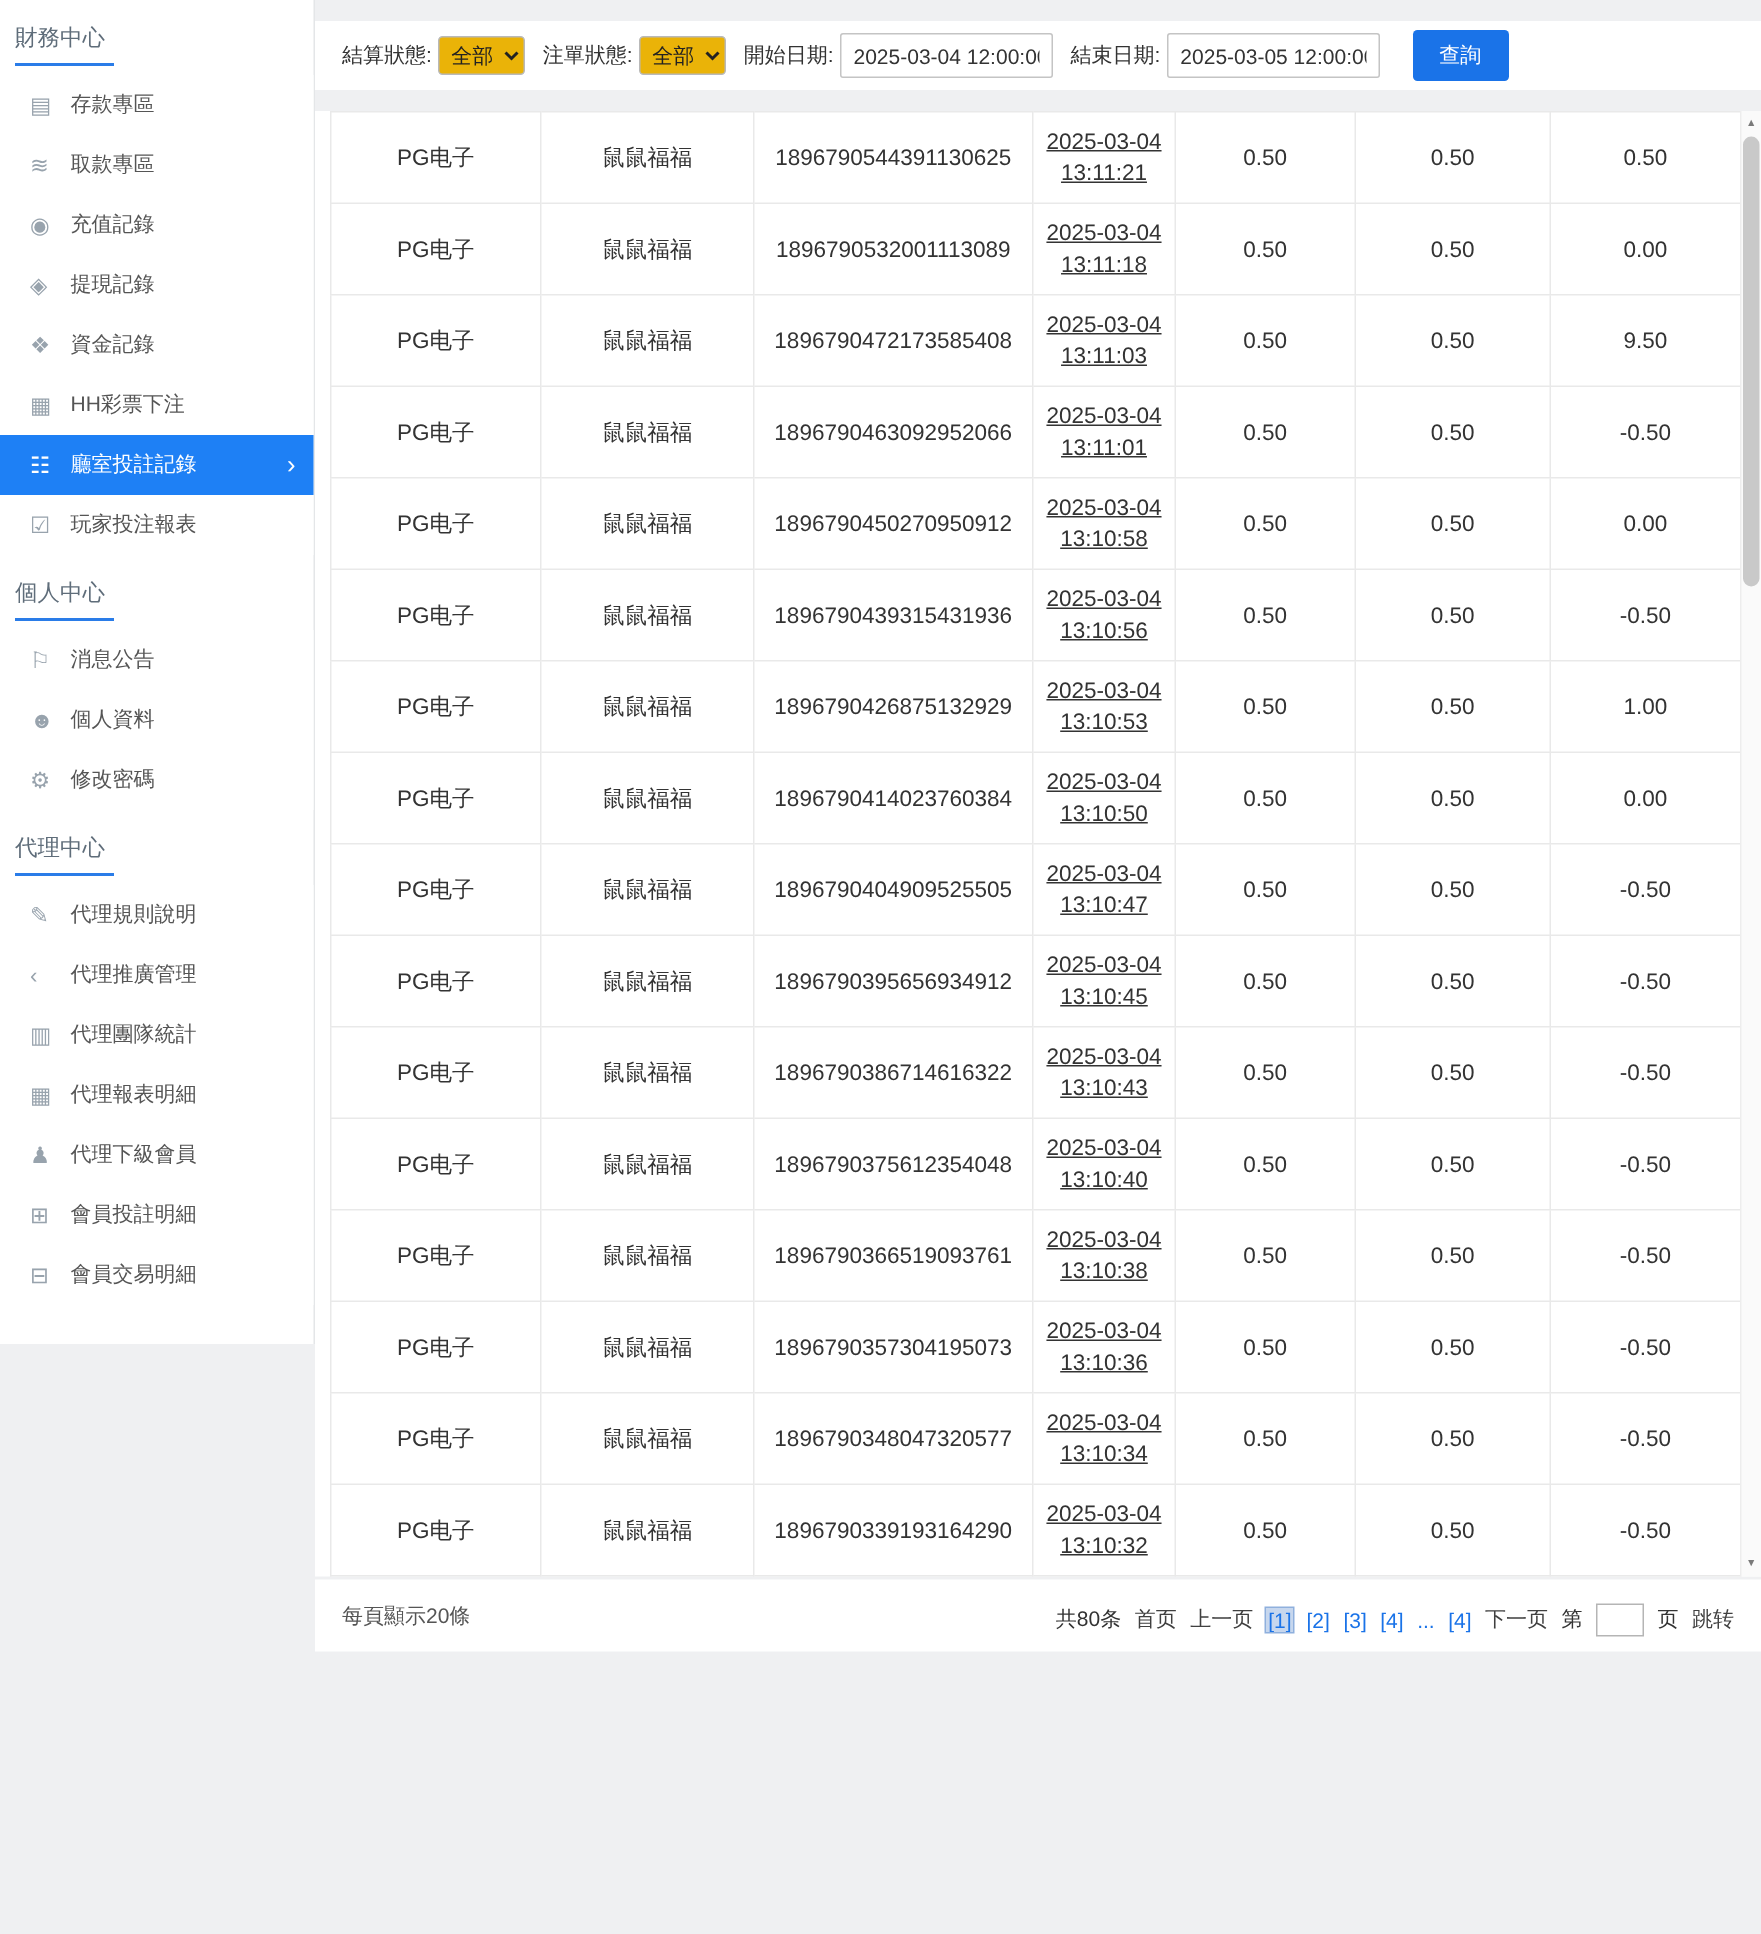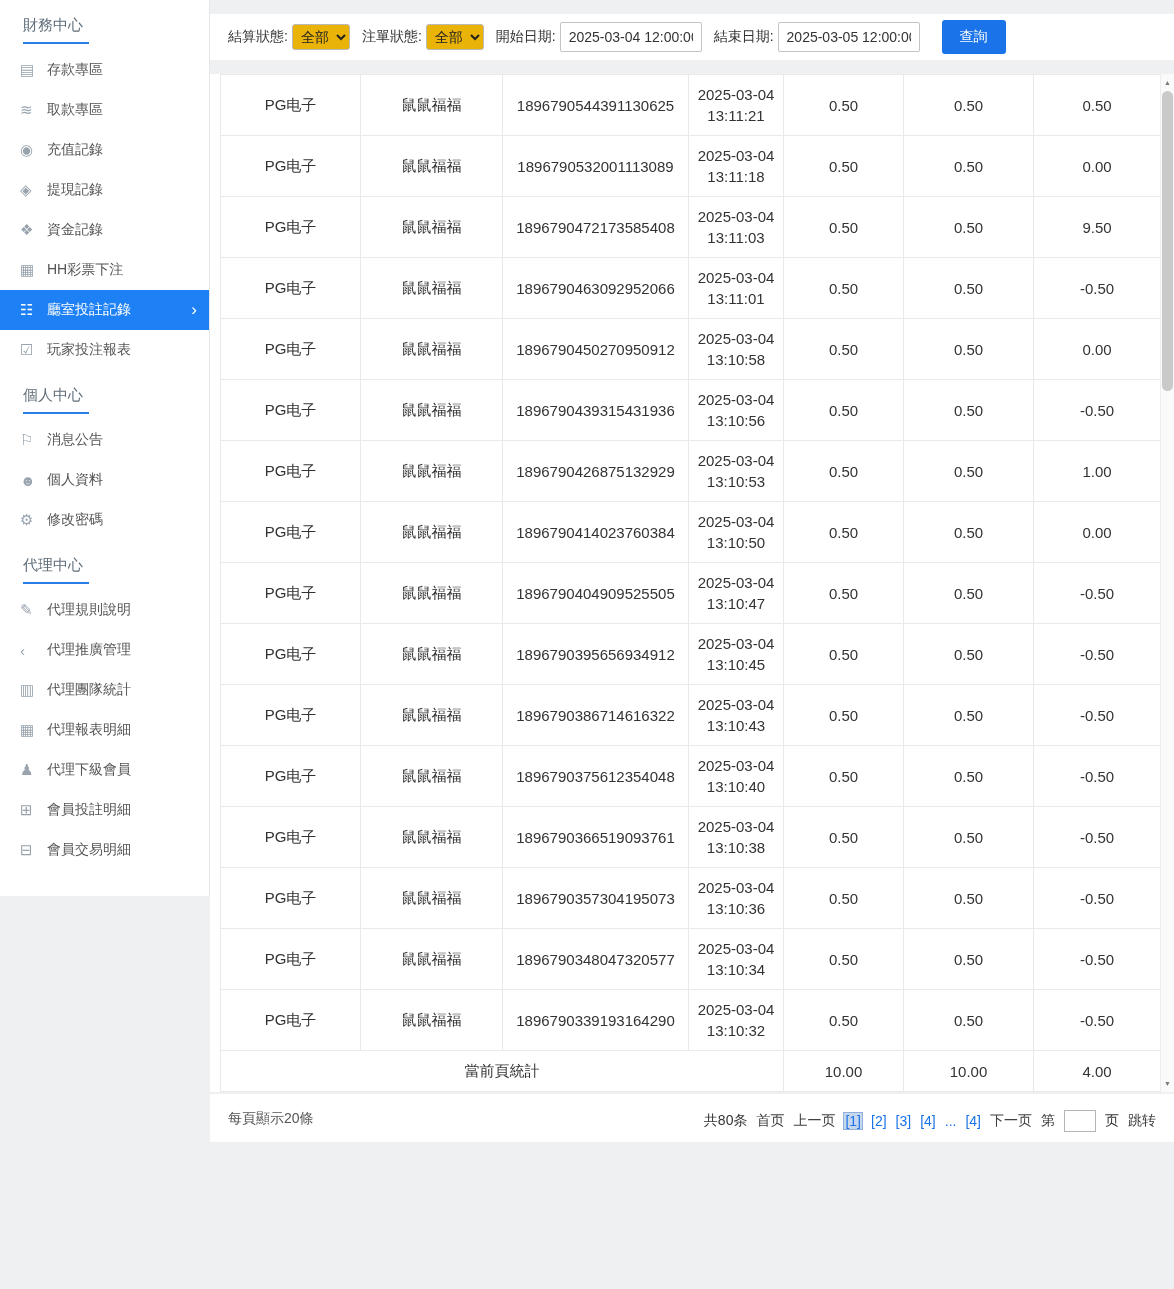--- a/index.html
+++ b/index.html
@@ -20,21 +20,21 @@
     height:48px; background:linear-gradient(100deg,#1463d8 0%,#2b9fe6 100%);
     color:#fff; padding:6px 0 0 14px; position:relative; overflow:hidden;
   }
   .sb-title{ font-size:19px; font-weight:bold; letter-spacing:2px; }
   .sb-sub{ font-size:8px; letter-spacing:1.5px; opacity:.85; margin-top:2px; }
   .sb-circle{ position:absolute; border-radius:50%; background:rgba(255,255,255,.22); }
   .c1{ width:44px; height:44px; right:18px; top:-12px; }
   .c2{ width:14px; height:14px; right:14px; top:26px; background:rgba(255,255,255,.35); }
   .c3{ width:9px; height:9px; right:52px; top:28px; background:rgba(255,255,255,.3); }
 
-  .section-title{ margin:16px 0 6px; padding-left:23px; font-size:15px; color:#5f6d7a; }
+  .section-title{ margin:16px 0 6px; padding-left:10px; font-size:15px; color:#5f6d7a; }
   .section-title span{ display:inline-block; padding:0 6px 7px 0; border-bottom:2px solid #2a7ce8; }
 
   .menu-item{
     height:40px; display:flex; align-items:center; padding-left:20px;
     font-size:14px; color:#555; cursor:pointer; position:relative; background:#fff;
   }
   .mi-icon{ width:27px; color:#98a3ad; font-size:15px; flex:none; }
   .menu-item.active{ background:#1e80f5; color:#fff; }
   .menu-item.active .mi-icon{ color:#fff; }
   .chev{ position:absolute; right:12px; font-size:17px; color:#fff; }
@@ -69,21 +69,21 @@
   .search-btn{
     background:#1a73e8; color:#fff; border:none; border-radius:3px;
     padding:8px 18px; font-size:14px; margin-left:10px; cursor:pointer; font-family:inherit;
   }
 
   
   .table-card{ margin-top:14px; background:#fff; position:relative; padding-left:10px; width:964px; }
   table{ border-collapse:collapse; table-layout:fixed; width:940px; font-size:15px; color:#333; }
   td{ border:1px solid #e9e9e9; text-align:center; vertical-align:middle; padding:0 2px; overflow:hidden; }
   tr.data-row{ height:61px; }
-  tr.data-row td div{ line-height:21px; }
+  tr.data-row td div{ line-height:21px;text-decoration:underline; }
   tr.partial-row{ height:25px; }
   tr.partial-row td{ border-top:none; line-height:25px; }
   tr.summary-row{ height:41px; }
   tr.summary-row td{ font-size:15px; }
 
   
   .vscroll{
     position:absolute; top:0; right:0; width:14px; height:100%;
     background:#fafafa; border-left:1px solid #ededed;
   }
@@ -405,26 +405,20 @@
             <td>PG电子</td>
             <td>鼠鼠福福</td>
             <td>1896790339193164290</td>
             <td>
               <div>2025-03-04</div>
               <div>13:10:32</div>
             </td>
             <td>0.50</td>
             <td>0.50</td>
             <td>-0.50</td>
-          </tr>
-          <tr class="summary-row">
-            <td class="sum-label" colspan="4">當前頁統計</td>
-            <td>10.00</td>
-            <td>10.00</td>
-            <td>4.00</td>
           </tr>
         </tbody>
     </table>
     <div class="vscroll">
       <div class="vs-btn vs-up">▲</div>
       <div class="vs-thumb"></div>
       <div class="vs-btn vs-down">▼</div>
     </div>
   </div>
 

